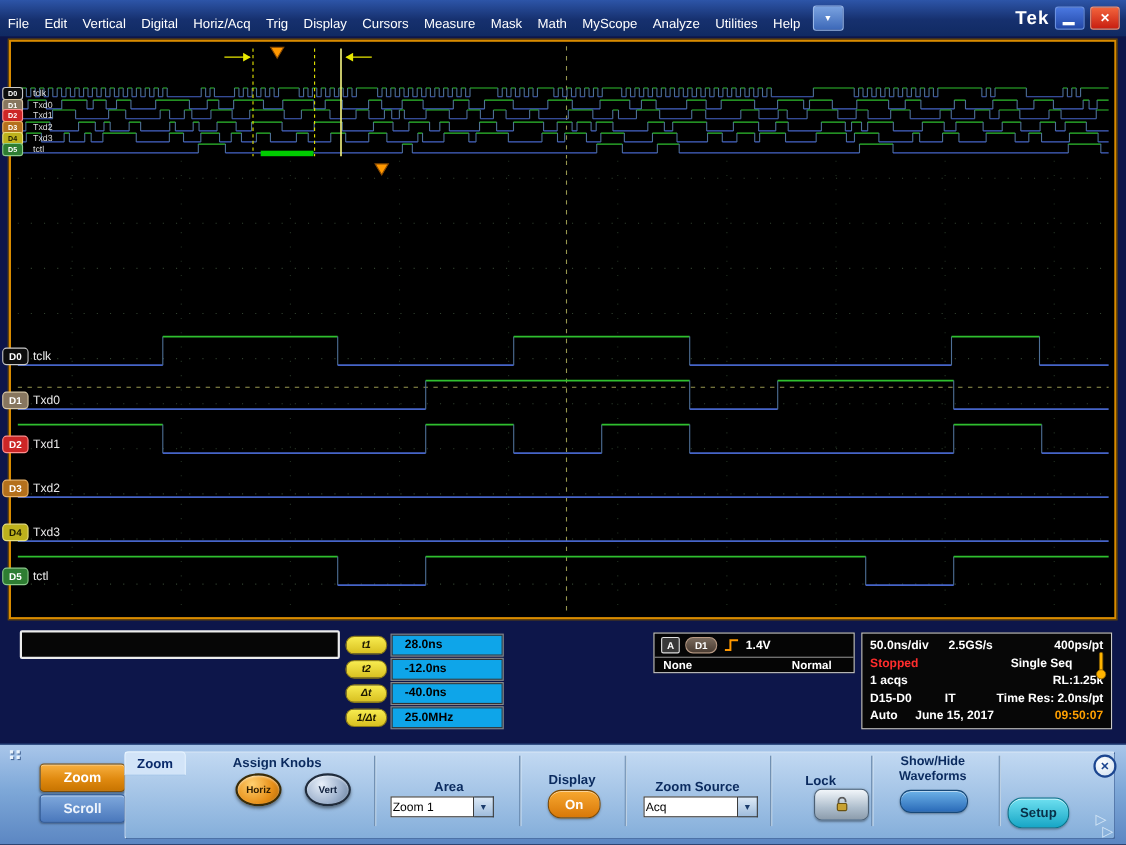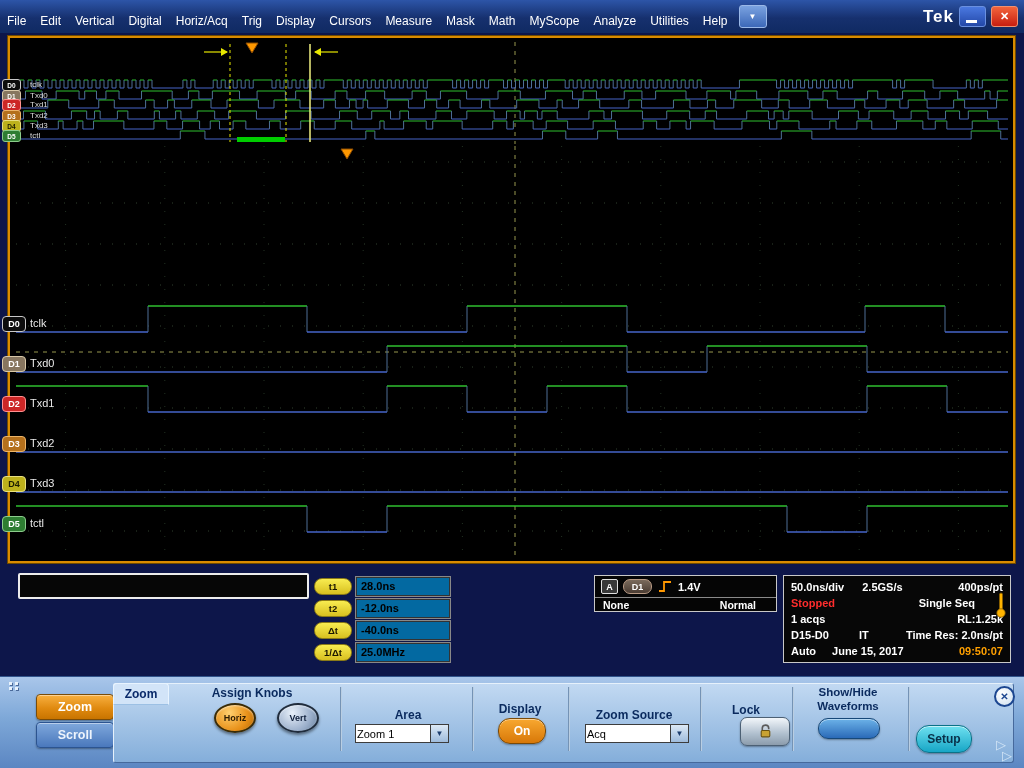--- a/index.html
+++ b/index.html
@@ -33,24 +33,24 @@
   .obadge{position:absolute;left:-8px;width:17px;height:10px;border-radius:3px;font-size:6.5px;
     font-weight:bold;display:flex;align-items:center;justify-content:center;z-index:3;}
 
   
   #readouts{position:absolute;left:0;top:563px;width:1024px;height:113px;}
   #txtbox{position:absolute;left:18px;top:10px;width:287px;height:22px;background:#060606;
     border:2px solid #ececec;border-radius:2px;}
   #cursorpanel{position:absolute;left:314px;top:14px;}
   .crow{display:flex;align-items:center;margin-bottom:3px;}
   .cbadge{width:36px;height:15px;border-radius:8px;background:linear-gradient(180deg,#f8ec50,#d8c020);
-    border:1px solid #8a7a18;color:#1a1600;font-size:9.5px;font-weight:bold;
+    border:1px solid #8a7a18;color:#1a1600;font-size:9.5px;font-weight:bold;font-style:italic;
     display:flex;align-items:center;justify-content:center;margin-right:4px;}
-  .cval{width:88px;height:17px;background:#0369a1;border:1px solid #333;outline:1px solid #888;
-    color:#000;font-size:11px;font-weight:bold;line-height:17px;padding-left:4px;}
+  .cval{width:88px;height:17px;background:#0ea5e9;border:1px solid #333;outline:1px solid #888;
+    color:#000;font-size:11px;font-weight:bold;line-height:17px;padding-left:11px;}
 
   #trigpanel{position:absolute;left:594px;top:12px;width:183px;height:37px;background:#050505;
     border:1px solid #c8c8c8;box-sizing:border-box;color:#fff;}
   .trow1{display:flex;align-items:center;gap:5px;padding:2px 6px;height:17px;}
   .abadge{width:15px;height:13px;background:#383838;border:1px solid #e0e0e0;border-radius:2px;
     font-size:9px;font-weight:bold;display:flex;align-items:center;justify-content:center;}
   .dpill{width:27px;height:13px;background:linear-gradient(180deg,#7a6a5c,#4a3c32);
     border:1px solid #b89a84;border-radius:7px;font-size:9px;font-weight:bold;
     display:flex;align-items:center;justify-content:center;}
   .tlevel{font-size:11px;font-weight:bold;}

